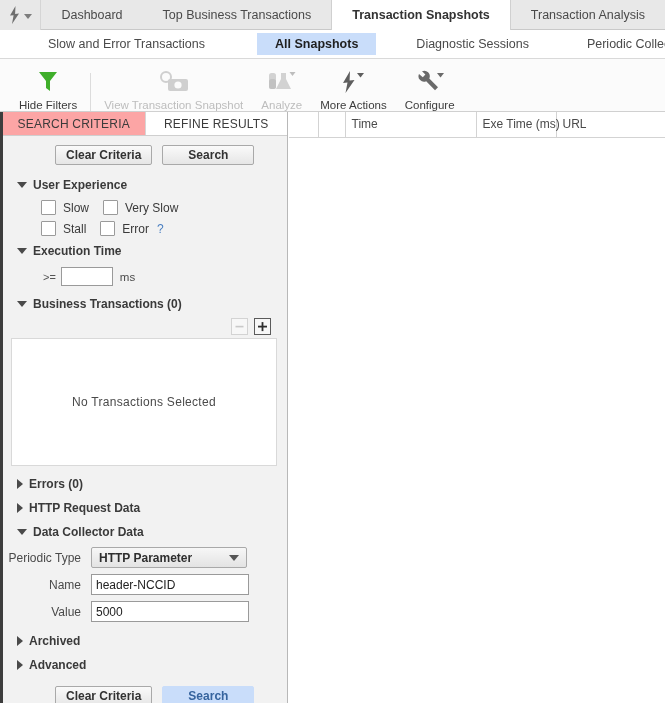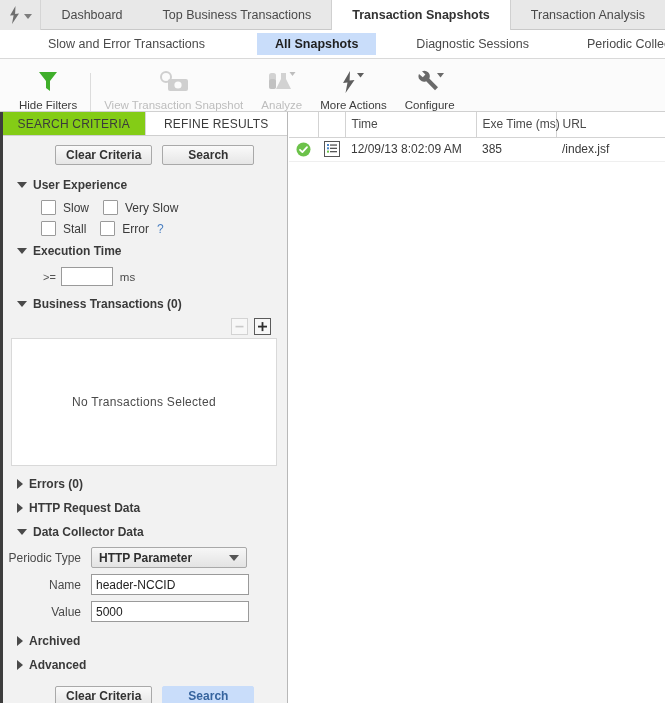--- a/index.html
+++ b/index.html
@@ -96,21 +96,21 @@
     background:#f2f2f2;
     border-right:1px solid #b8b8b8;
     overflow:hidden;
   }
   .panel-tabs { display:flex; height:24px; border-bottom:1px solid #cfcfcf; }
   .ptab {
     flex:1; display:flex; align-items:center; justify-content:center;
     font-size:12px; color:#3b3b3b; letter-spacing:0.2px;
     background:#ffffff; cursor:default; border-right:1px solid #d6d6d6;
   }
-  .ptab.active { background:#84cc16; }
+  .ptab.active { background:#fca5a5; }
   .ptab:last-child { border-right:none; }
 
   .btn-row { display:flex; gap:10px; padding:9px 0 8px 52px; }
   .btn {
     height:20px; min-width:92px; padding:0 10px;
     background: linear-gradient(#fafafa,#e6e6e6);
     border:1px solid #a9a9a9; border-radius:2px;
     font-size:12px; font-weight:bold; color:#333;
     display:flex; align-items:center; justify-content:center;
     cursor:default;
@@ -433,38 +433,16 @@
       <thead>
         <tr>
           <th class="c0"></th>
           <th class="c1"></th>
           <th>Time</th>
           <th>Exe Time (ms)</th>
           <th style="border-right:none">URL</th>
         </tr>
       </thead>
       <tbody>
-        <tr>
-          <td class="icell">
-            <svg class="chk-circle" width="15" height="15" viewBox="0 0 15 15">
-              <circle cx="7.5" cy="7.5" r="7" fill="#6cc24a"></circle>
-              <path d="M4 7.8 L6.4 10.1 L11 5.2" fill="none" stroke="#ffffff" stroke-width="1.8" stroke-linecap="round" stroke-linejoin="round"></path>
-            </svg>
-          </td>
-          <td class="icell">
-            <svg class="doc-ico" width="16" height="16" viewBox="0 0 16 16">
-              <rect x="0.5" y="0.5" width="15" height="15" fill="#ffffff" stroke="#555555"></rect>
-              <rect x="3" y="3" width="2" height="2" fill="#4a86c8"></rect>
-                <rect x="6" y="3.4" width="7" height="1.3" fill="#555"></rect>
-              <rect x="3" y="6.3" width="2" height="2" fill="#4a86c8"></rect>
-                <rect x="6" y="6.7" width="7" height="1.3" fill="#555"></rect>
-              <rect x="3" y="9.6" width="2" height="2" fill="#6cc24a"></rect>
-                <rect x="6" y="10" width="7" height="1.3" fill="#555"></rect>
-            </svg>
-          </td>
-          <td>12/09/13 8:02:09 AM</td>
-          <td>385</td>
-          <td>/index.jsf</td>
-        </tr>
       </tbody>
     </table>
   </div>
 </div>
 
 </body></html>

